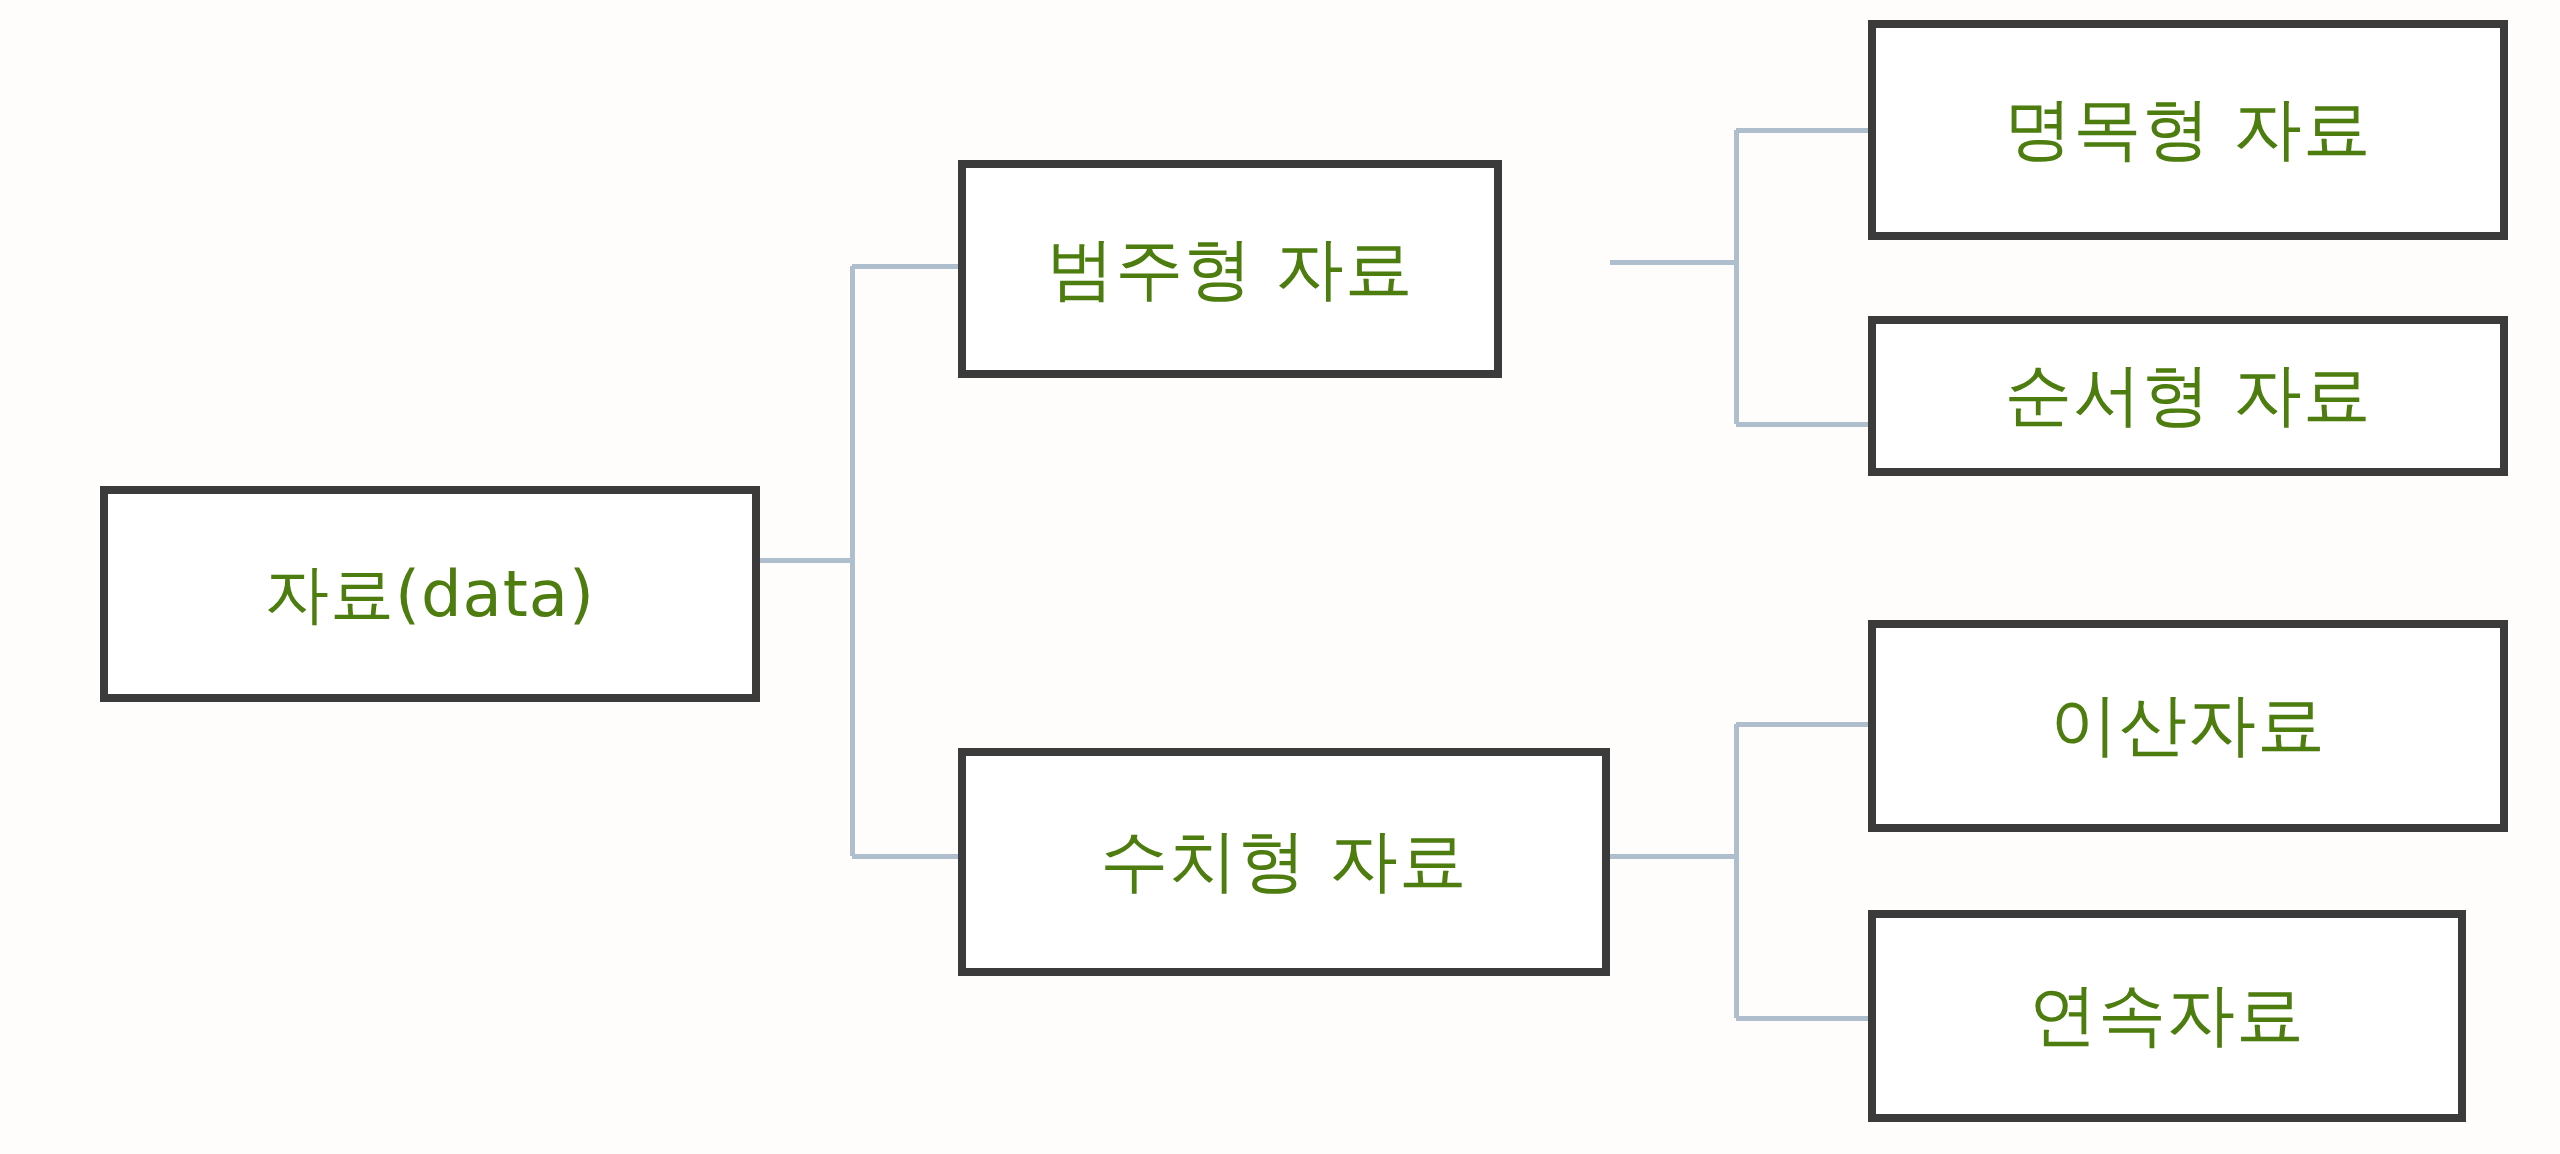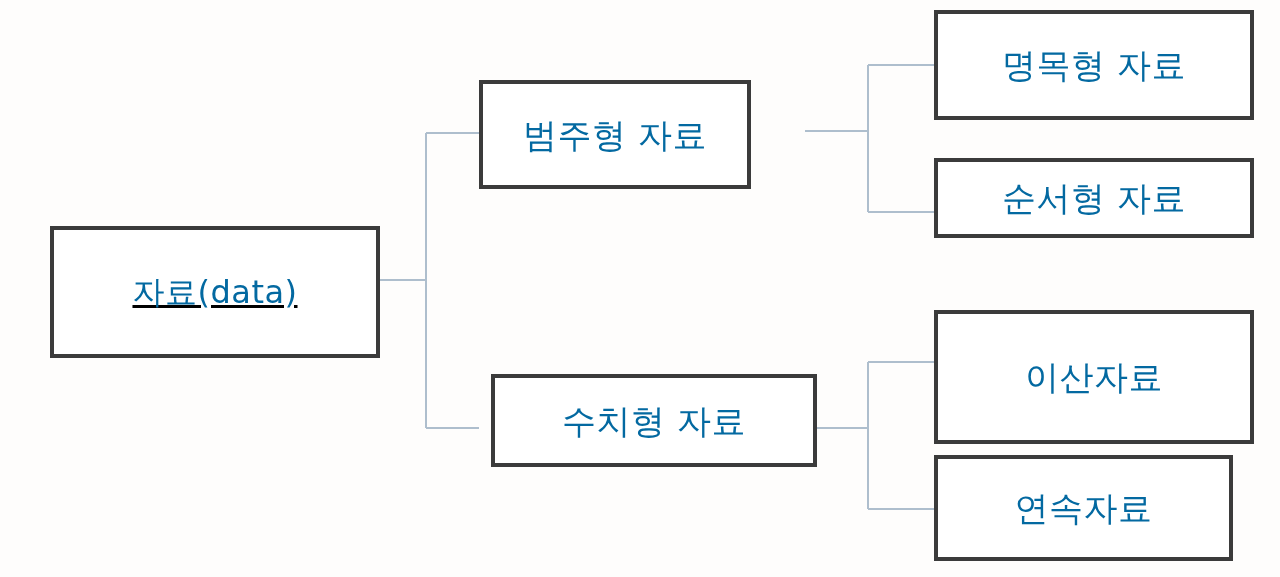--- a/index.html
+++ b/index.html
@@ -32,21 +32,21 @@
     position: absolute;
     box-sizing: border-box;
     background: #ffffff;
     border: 4px solid #3b3b3b;
     display: flex;
     align-items: center;
     justify-content: center;
     z-index: 2;
   }
   .node-label {
-    color: #0369a1;
+    color: #4d7c0f;
     font-size: 34px;
     line-height: 1;
     letter-spacing: 0.5px;
     white-space: nowrap;
     text-align: center;
   }
   
   #node-root .node-label {
     font-size: 32px;
   }
@@ -69,41 +69,41 @@
       <path d="M 868 65 L 934 65"></path>
       <path d="M 868 212 L 934 212"></path>
 
       <path d="M 805 428 L 868 428"></path>
       <path d="M 868 362 L 868 509"></path>
       <path d="M 868 362 L 934 362"></path>
       <path d="M 868 509 L 934 509"></path>
     </g>
   </svg>
 
-  <div class="node" id="node-root" style="left:50px; top:226px; width:330px; height:132px;text-decoration:underline;">
+  <div class="node" id="node-root" style="left:50px; top:243px; width:330px; height:108px;">
     <span class="node-label">자료(data)</span>
   </div>
 
   <div class="node" id="node-categorical" style="left:479px; top:80px; width:272px; height:109px;">
     <span class="node-label">범주형 자료</span>
   </div>
 
-  <div class="node" id="node-numerical" style="left:491px; top:374px; width:326px; height:93px;">
+  <div class="node" id="node-numerical" style="left:479px; top:374px; width:326px; height:114px;">
     <span class="node-label">수치형 자료</span>
   </div>
 
   <div class="node" id="node-nominal" style="left:934px; top:10px; width:320px; height:110px;">
     <span class="node-label">명목형 자료</span>
   </div>
 
   <div class="node" id="node-ordinal" style="left:934px; top:158px; width:320px; height:80px;">
     <span class="node-label">순서형 자료</span>
   </div>
 
-  <div class="node" id="node-discrete" style="left:934px; top:310px; width:320px; height:134px;">
+  <div class="node" id="node-discrete" style="left:934px; top:310px; width:320px; height:106px;">
     <span class="node-label">이산자료</span>
   </div>
 
   <div class="node" id="node-continuous" style="left:934px; top:455px; width:299px; height:106px;">
     <span class="node-label">연속자료</span>
   </div>
 
 </div>
 
 </body></html>

